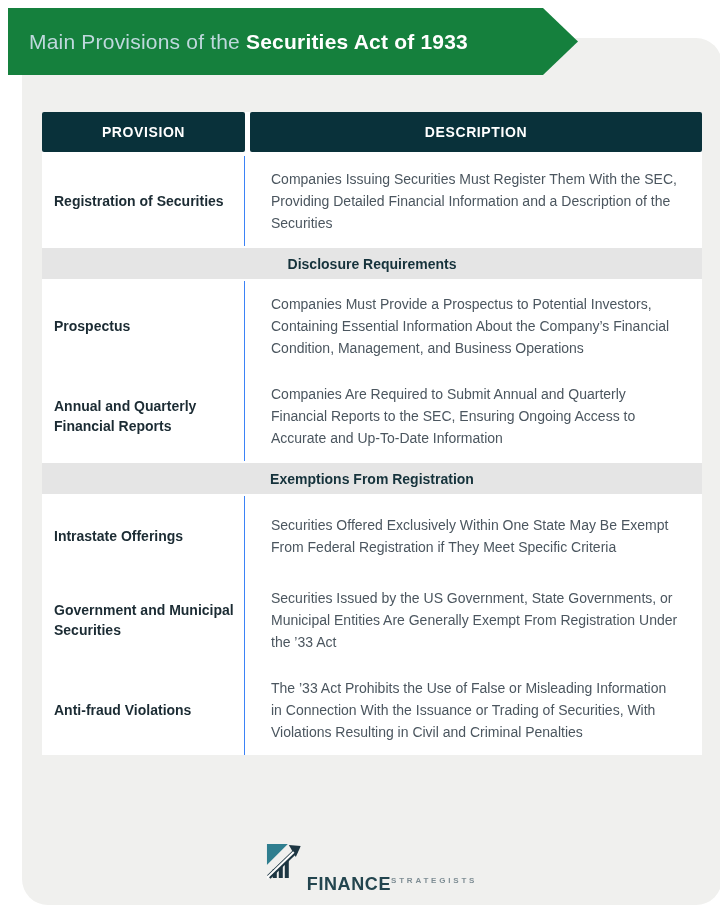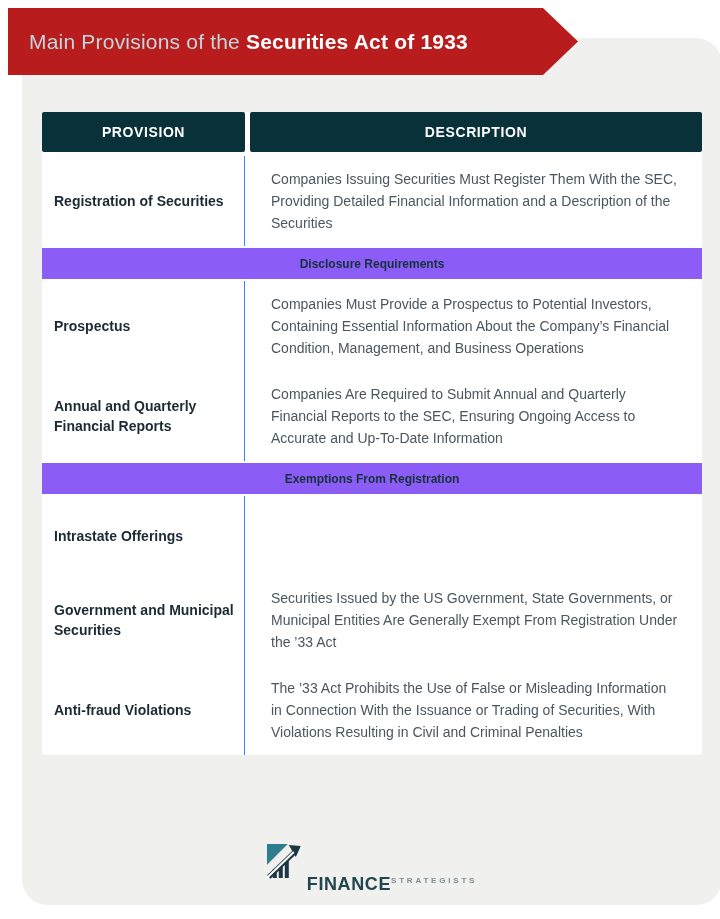--- a/index.html
+++ b/index.html
@@ -5,21 +5,21 @@
   html,body{margin:0;padding:0;}
   body{
     width:720px;height:919px;position:relative;overflow:hidden;
     background:#ffffff;
     font-family:"Liberation Sans", sans-serif;
     -webkit-font-smoothing:antialiased;
   }
   
   .banner{
     position:absolute;left:8px;top:8px;width:570px;height:67px;
-    background:#b91c1c;z-index:3;
+    background:#15803d;z-index:3;
     clip-path:polygon(0 0,535px 0,570px 50%,535px 100%,0 100%);
     display:flex;align-items:center;padding-left:21px;box-sizing:border-box;
   }
   .banner-title{font-size:21px;letter-spacing:.2px;color:#bfd8dd;font-weight:400;}
   .banner-title b{color:#ffffff;font-weight:700;}
   
   .card{
     position:absolute;left:22px;top:38px;width:700px;height:867px;
     background:#f0f0ee;border-radius:26px;z-index:1;
   }
@@ -42,21 +42,21 @@
     width:203px;flex:none;align-self:stretch;display:flex;align-items:center;
     padding-left:12px;padding-right:10px;box-sizing:border-box;
     font-size:14px;font-weight:700;color:#1b2b33;line-height:20px;
     border-right:1px solid #3b82f6;
   }
   .cell-desc{
     flex:1;padding:12px 22px 12px 10px;
     font-size:14px;color:#4b565f;line-height:22px;margin-left:16px;
   }
   .band{
-    background:#8b5cf6;color:#15323b;font-size:12px;font-weight:700;
+    background:#e5e5e5;color:#15323b;font-size:14px;font-weight:700;
     height:31px;margin:2px 0;display:flex;align-items:center;justify-content:center;
   }
   
   .tbody > :nth-child(1){min-height:86px}
   .tbody > :nth-child(3){min-height:90px}
   .tbody > :nth-child(4){min-height:83px}
   .tbody > :nth-child(6){min-height:79px}
   .tbody > :nth-child(7){min-height:90px}
   .tbody > :nth-child(8){min-height:87px}
   .tbody > :nth-child(9){min-height:101px}
@@ -92,20 +92,21 @@
           <div class="cell-prov">Prospectus</div>
           <div class="cell-desc">Companies Must Provide a Prospectus to Potential Investors, Containing Essential Information About the Company’s Financial Condition, Management, and Business Operations</div>
         </div>
         <div class="row">
           <div class="cell-prov">Annual and Quarterly Financial Reports</div>
           <div class="cell-desc">Companies Are Required to Submit Annual and Quarterly Financial Reports to the SEC, Ensuring Ongoing Access to Accurate and Up-To-Date Information</div>
         </div>
         <div class="band">Exemptions From Registration</div>
         <div class="row">
           <div class="cell-prov">Intrastate Offerings</div>
+          <div class="cell-desc">Securities Offered Exclusively Within One State May Be Exempt From Federal Registration if They Meet Specific Criteria</div>
         </div>
         <div class="row">
           <div class="cell-prov">Government and Municipal Securities</div>
           <div class="cell-desc">Securities Issued by the US Government, State Governments, or Municipal Entities Are Generally Exempt From Registration Under the ’33 Act</div>
         </div>
         <div class="row">
           <div class="cell-prov">Anti-fraud Violations</div>
           <div class="cell-desc">The ’33 Act Prohibits the Use of False or Misleading Information in Connection With the Issuance or Trading of Securities, With Violations Resulting in Civil and Criminal Penalties</div>
         </div>
       </div>

